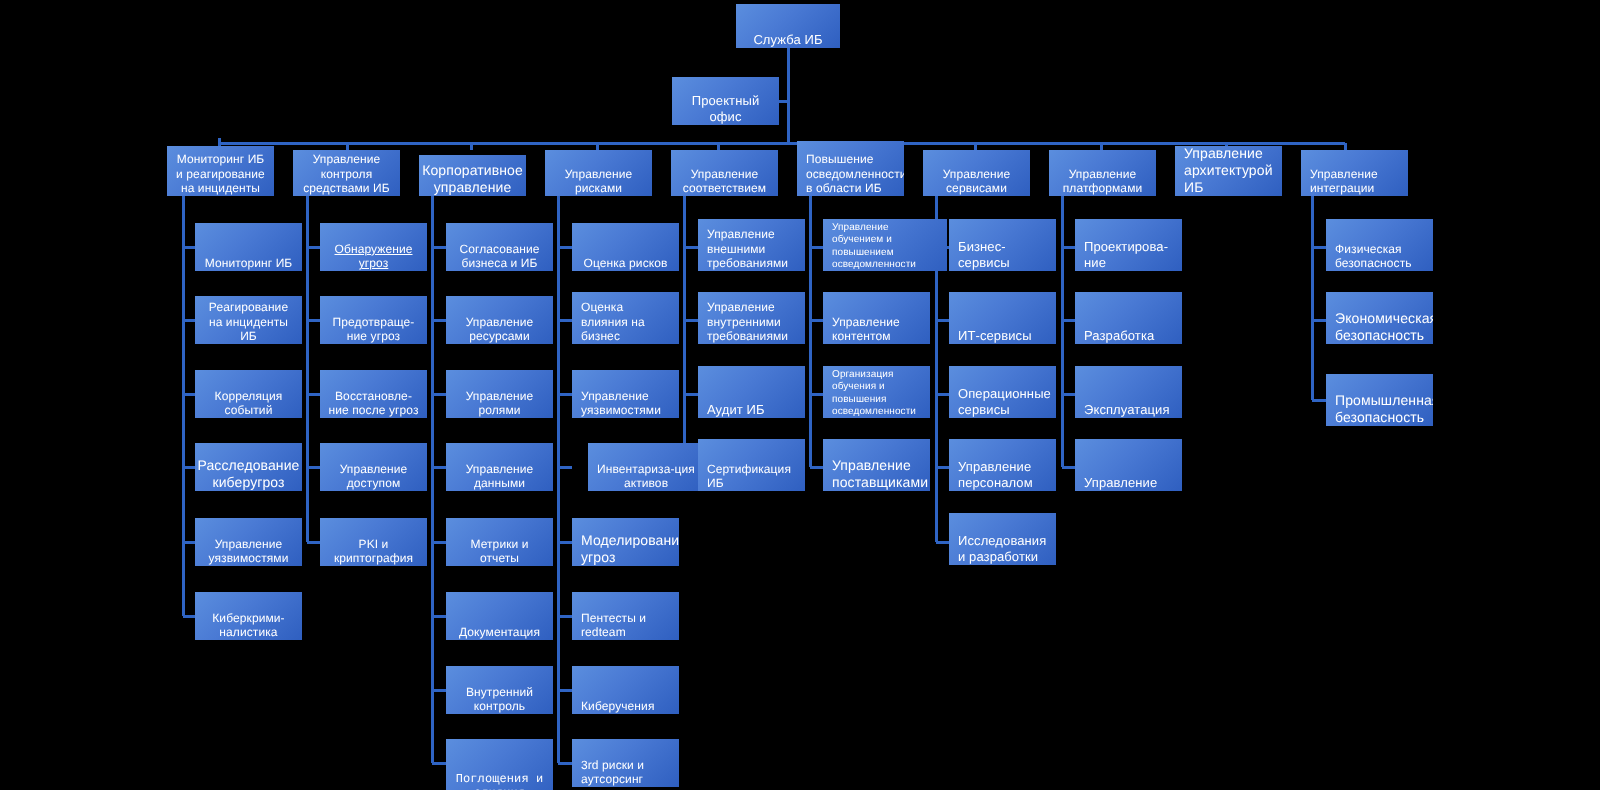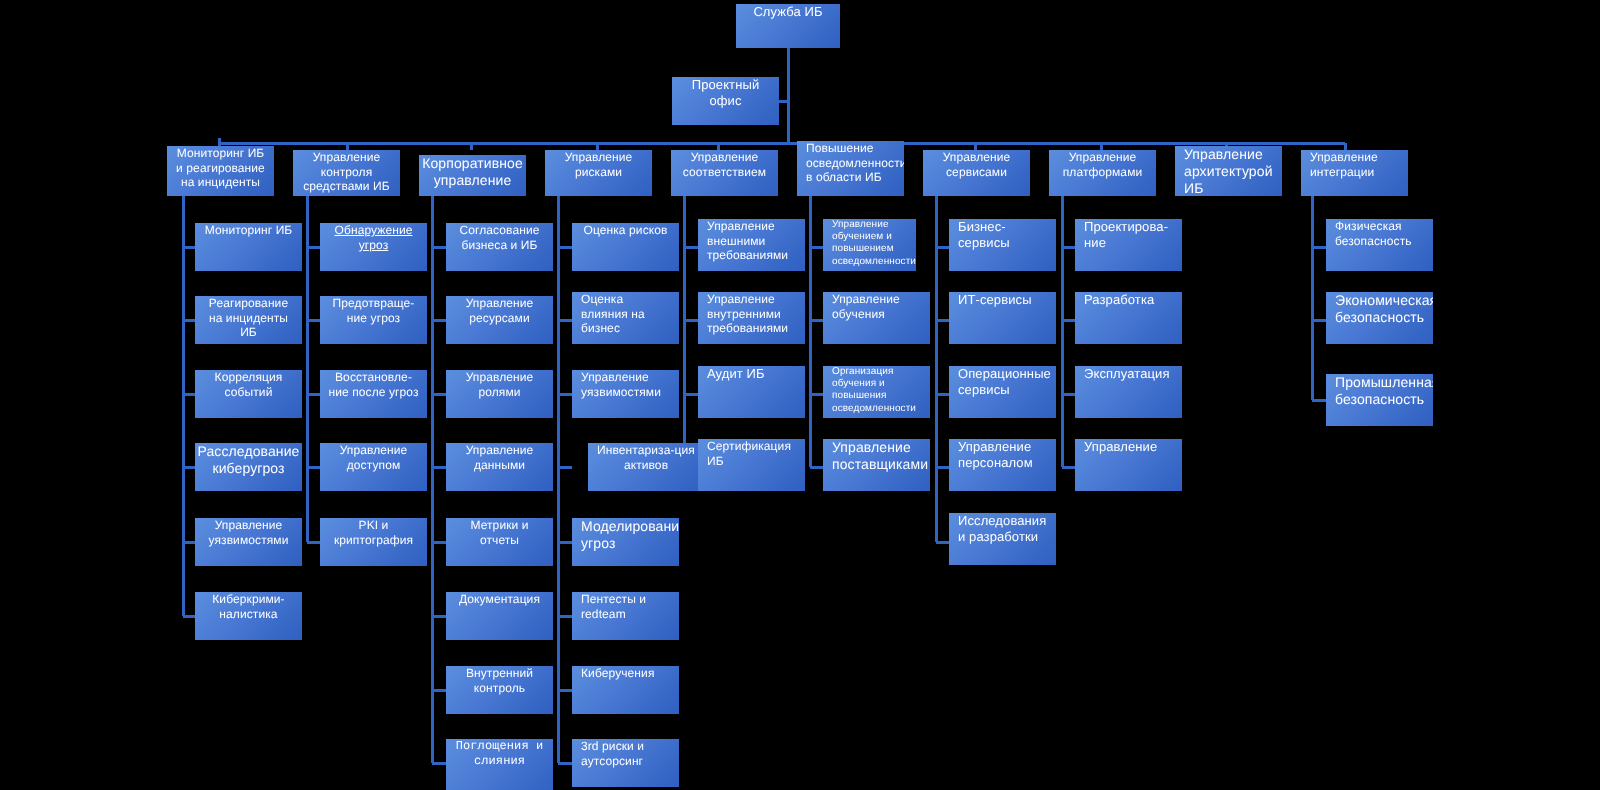--- a/index.html
+++ b/index.html
@@ -21,21 +21,21 @@
     width: 1600px;
     height: 790px;
     pointer-events: none;
   }
   .node {
     position: absolute;
     box-sizing: border-box;
     background: linear-gradient(135deg, #5b8ede 0%, #4a7ad4 42%, #2f5fc0 100%);
     color: #ffffff;
     display: flex;
-    align-items: flex-start;
+    align-items: flex-end;
     line-height: 1.22;
     letter-spacing: 0.1px;
     overflow: hidden;
     text-rendering: geometricPrecision;
   }
   .node span { display: block; width: 100%; }
   .ctr { justify-content: center; }
   .ctr span { text-align: center; padding: 0 6px; }
   .lft { justify-content: flex-start; }
   .lft span { text-align: left; padding: 0 9px; }
@@ -283,25 +283,25 @@
   <div class="node lft t12" style="left:698px; top:292px; width:107px; height:52px;">
     <span>Управление внутренними требованиями</span>
   </div>
   <div class="node lft t13" style="left:698px; top:366px; width:107px; height:52px;">
     <span>Аудит ИБ</span>
   </div>
   <div class="node lft t12" style="left:698px; top:439px; width:107px; height:52px;">
     <span>Сертификация ИБ</span>
   </div>
 
-  <div class="node lft t10" style="left:823px; top:219px; width:93px; height:52px;">
+  <div class="node lft t10" style="left:823px; top:219px; width:124px; height:52px;">
     <span>Управление обучением и повышением осведомленности</span>
   </div>
   <div class="node lft t12" style="left:823px; top:292px; width:107px; height:52px;">
-    <span>Управление обучения</span>
+    <span>Управление контентом</span>
   </div>
   <div class="node lft t10" style="left:823px; top:366px; width:107px; height:52px;">
     <span>Организация обучения и повышения осведомленности</span>
   </div>
   <div class="node lft t11" style="left:823px; top:439px; width:107px; height:52px;">
     <span>Управление поставщиками</span>
   </div>
 
   <div class="node lft t13" style="left:949px; top:219px; width:107px; height:52px;">
     <span>Бизнес-сервисы</span>

